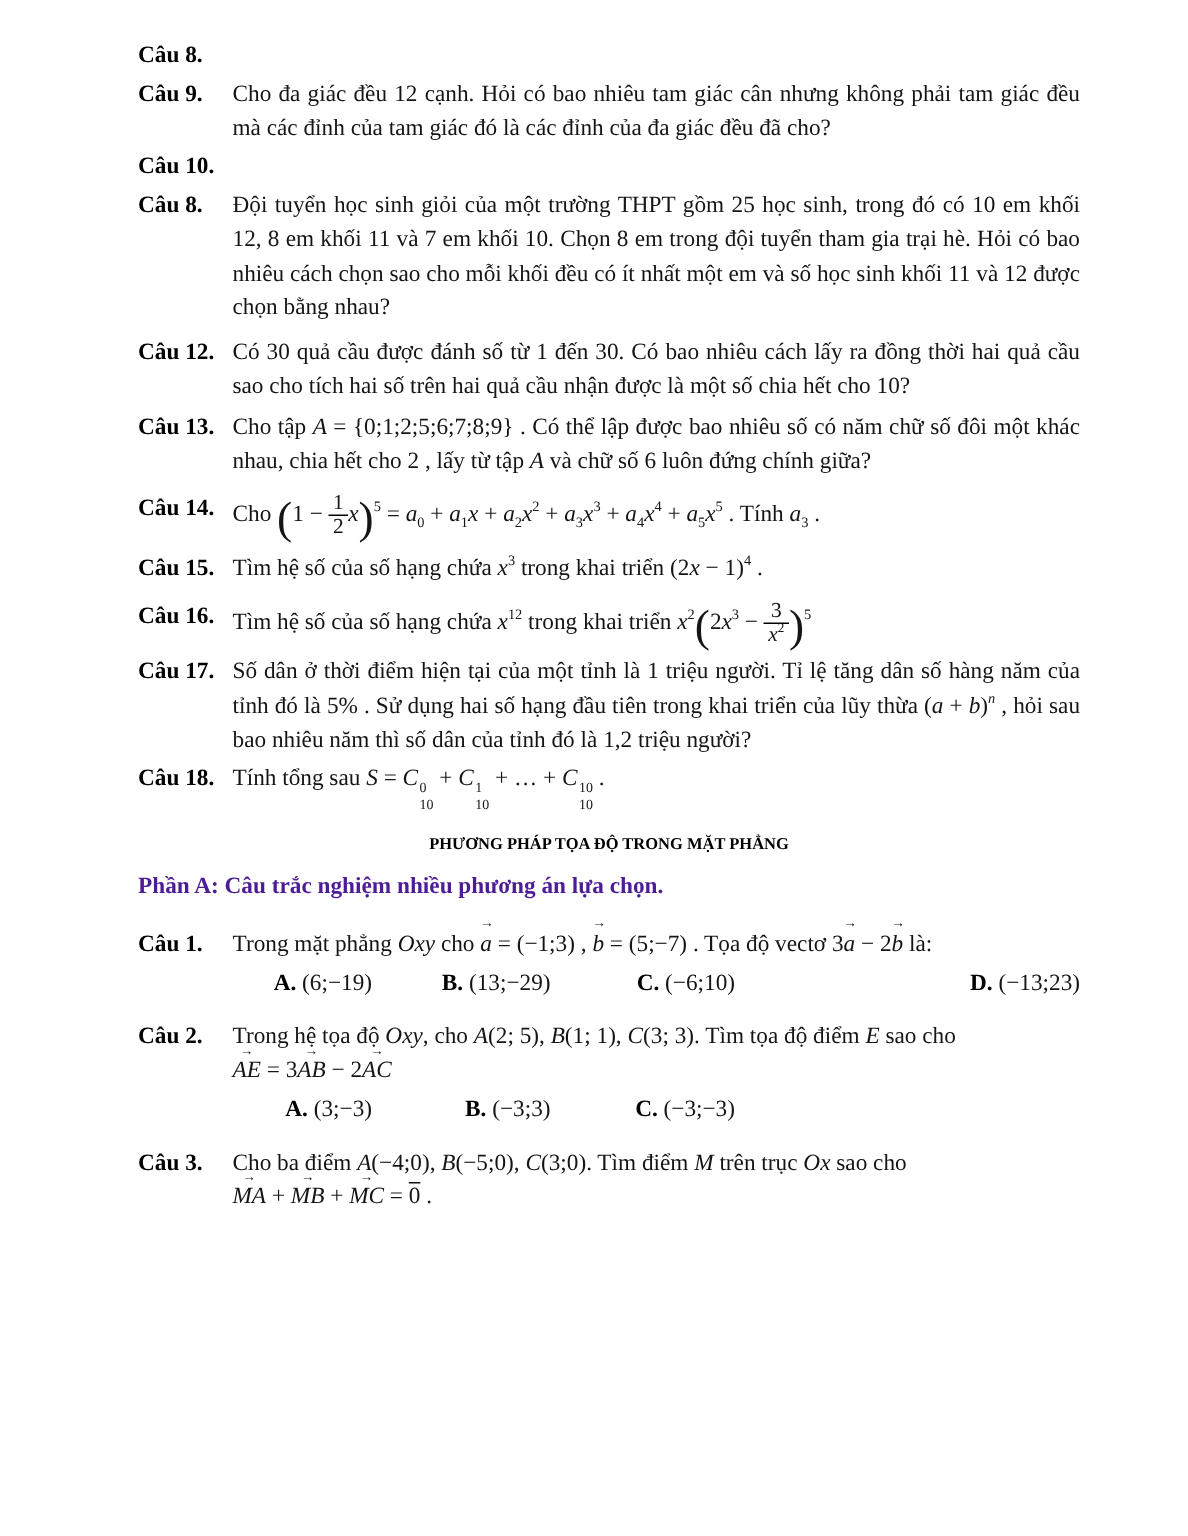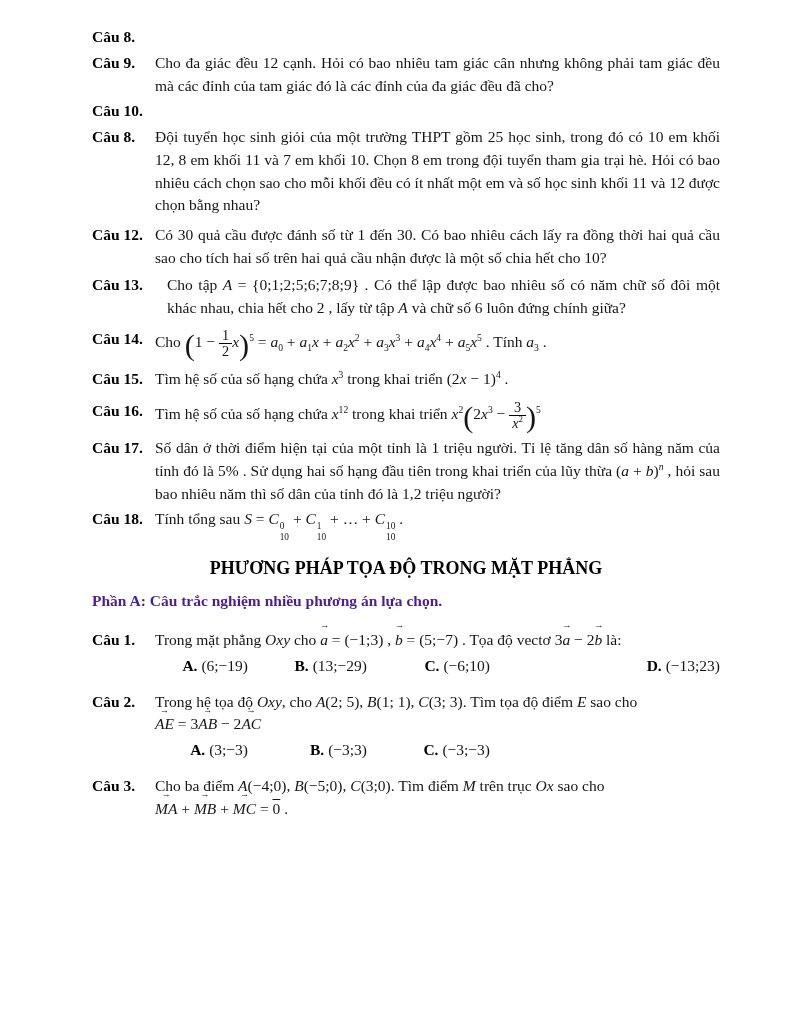--- a/index.html
+++ b/index.html
@@ -5,27 +5,27 @@
   html,body{margin:0;padding:0;background:#fff;}
   .page{position:relative;width:792px;height:1024px;background:#ffffff;overflow:hidden;
         font-family:"Liberation Serif","DejaVu Serif",serif;color:#151515;padding-left:34px;}
   .content{position:absolute;left:92px;top:26px;width:628px;font-size:15.5px;line-height:1.47;}
   .qlist{display:block;}
   .q{display:flex;margin-bottom:3px;}
   .q-label{flex:0 0 63px;font-weight:bold;color:#000;}
   .q-body{flex:1;text-align:justify;}
   
   #part1 .q:nth-child(5){margin-top:7px;}
-  #part1 .q:nth-child(6){margin-top:4px;gap:12px;}
+  #part1 .q:nth-child(6){margin-top:4px;}
   #part1 .q:nth-child(7){margin-top:9px;margin-bottom:9px;}
   #part1 .q:nth-child(8){margin-bottom:9px;}
   #part1 .q:nth-child(9){margin-bottom:6px;}
   #part1 .q:nth-child(10){margin-top:2px;}
   #part2 .q{margin-bottom:13px;}
-  .section-title{text-align:center;font-weight:bold;font-size:18px;margin:12px 0 9px;color:#000;}
+  .section-title{text-align:center;font-weight:bold;font-size:11px;margin:12px 0 9px;color:#000;}
   .part-heading{font-weight:bold;font-size:15.5px;margin:0 0 16px;color:#4c1d95;}
   
   i{font-style:italic;}
   sup{font-size:0.62em;line-height:0;}
   sub{font-size:0.62em;line-height:0;}
   .frac{display:inline-block;text-align:center;vertical-align:middle;font-size:0.92em;line-height:1.05;}
   .frac .num{display:block;border-bottom:1px solid #000;padding:0 3px;}
   .frac .den{display:block;padding:0 3px;}
   .bigp{font-size:1.95em;line-height:0;vertical-align:-0.28em;font-weight:400;}
   .scripts{display:inline-flex;flex-direction:column;align-items:flex-start;font-size:0.6em;

